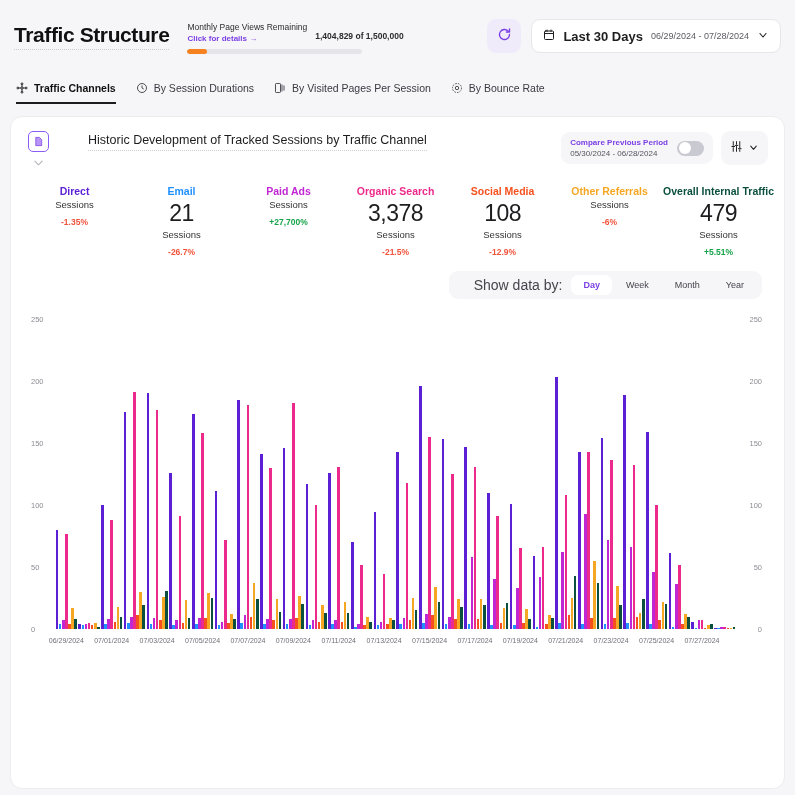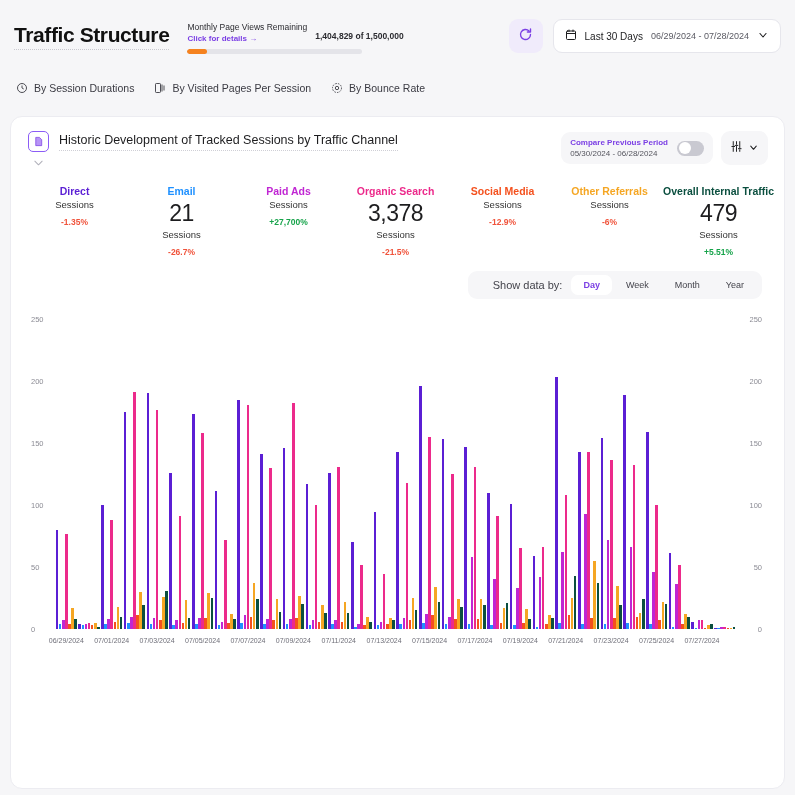--- a/index.html
+++ b/index.html
@@ -37,21 +37,21 @@
   .refresh-btn {
     width: 34px; height: 34px; border-radius: 9px; background: #f0ebfb;
     display: flex; align-items: center; justify-content: center;
     border: none; cursor: pointer;
   }
   .date-pill {
     height: 34px; display: flex; align-items: center; gap: 8px;
     background: #fff; border: 1px solid #e6e6ec; border-radius: 9px;
     padding: 0 11px; cursor: pointer;
   }
-  .date-main { font-size: 10px; font-weight: 400; color: #1d1d1f; white-space: nowrap; }
+  .date-main { font-size: 13px; font-weight: 700; color: #1d1d1f; white-space: nowrap; }
   .date-range { font-size: 9px; color: #5a5a63; white-space: nowrap; }
 
   
   .tabs { display: flex; align-items: center; gap: 20px; padding: 0 16px; height: 32px; }
   .tab {
     display: flex; align-items: center; gap: 6px; height: 32px;
     font-size: 10.5px; color: #3a3a42; cursor: pointer; position: relative;
     white-space: nowrap;
   }
   .tab.active { color: #111; font-weight: 600; }
@@ -60,21 +60,21 @@
     height: 2px; background: #1d1d1f;
   }
   .tab svg { display: block; }
 
   
   .panel {
     margin: 12px 10px 0 10px; background: #fff;
     border: 1px solid #ececf1; border-radius: 12px;
     height: 673px; padding: 0; overflow: hidden; position: relative;
   }
-  .card-head { display: flex; align-items: flex-start; padding: 14px 16px 0 14px; }
+  .card-head { display: flex; align-items: flex-start; padding: 14px 16px 0 14px; gap: 29px; }
   .card-icon-wrap { width: 26px; display: flex; flex-direction: column; align-items: center; }
   .card-icon {
     width: 21px; height: 21px; border: 1.4px solid #8b5cf6; border-radius: 5px;
     display: flex; align-items: center; justify-content: center; background: #fff;
   }
   .card-chev { margin-top: 1px; }
   .card-title {
     margin-left: 8px; margin-top: 2px; font-size: 12.5px; color: #1d1d1f;
     border-bottom: 1px dotted #cfcfd6; padding-bottom: 3px;
   }
@@ -105,21 +105,21 @@
   .kpi-value { font-size: 23px; font-weight: 400; color: #1d1d1f; margin-top: 3px; letter-spacing: -0.5px; }
   .kpi-unit { font-size: 9.5px; color: #333; margin-top: 2px; }
   .kpi-delta { font-size: 8.5px; font-weight: 700; margin-top: 7px; }
 
   
   .gran-wrap { display: flex; justify-content: flex-end; padding: 14px 22px 0 0; }
   .gran {
     display: flex; align-items: center; background: #f6f6f8;
     border-radius: 9px; padding: 4px 6px; gap: 2px;
   }
-  .gran-label { font-size: 11px; color: #44444c; padding: 0 7px; white-space: nowrap; margin-left: 12px; }
+  .gran-label { font-size: 14px; color: #44444c; padding: 0 7px; white-space: nowrap; margin-left: 12px; }
   .gran-opt {
     font-size: 9px; color: #44444c; padding: 5px 12px; border-radius: 7px;
     cursor: pointer; white-space: nowrap;
   }
   .gran-opt.active { background: #fff; color: #7b3fe4; font-weight: 700; }
 
   
   .chart-area { position: relative; margin-top: 12px; height: 340px; }
   .plot {
     position: absolute; left: 44px; right: 48px; top: 8px; bottom: 22px;
@@ -186,20 +186,36 @@
         <span>
           <svg width="12" height="12" viewBox="0 0 24 24" fill="none" stroke="#1d1d1f" stroke-width="2.2" stroke-linecap="round" stroke-linejoin="round">
               <polyline points="6 9 12 16 18 9"></polyline>
             </svg>
         </span>
       </div>
     </div>
   </div>
 
   <div class="tabs">
+    <div class="tab active">
+      <span>
+        <svg width="12" height="12" viewBox="0 0 24 24" fill="none" stroke="#111" stroke-width="1.8">
+          <circle cx="12" cy="12" r="2.3"></circle>
+            <circle cx="12" cy="3.6" r="1.8"></circle>
+            <circle cx="12" cy="20.4" r="1.8"></circle>
+          <circle cx="3.6" cy="12" r="1.8"></circle>
+            <circle cx="20.4" cy="12" r="1.8"></circle>
+          <line x1="12" y1="5.4" x2="12" y2="9.7"></line>
+            <line x1="12" y1="14.3" x2="12" y2="18.6"></line>
+          <line x1="5.4" y1="12" x2="9.7" y2="12"></line>
+            <line x1="14.3" y1="12" x2="18.6" y2="12"></line>
+        </svg>
+      </span>
+      <span>Traffic Channels</span>
+    </div>
 
     <div class="tab">
       <span>
         <svg width="12" height="12" viewBox="0 0 24 24" fill="none" stroke="#3a3a42" stroke-width="1.8">
           <circle cx="12" cy="12" r="9"></circle>
             <polyline points="12 7 12 12 15.5 14"></polyline>
         </svg>
       </span>
       <span>By Session Durations</span>
     </div>
@@ -293,20 +309,21 @@
           <div class="kpi-delta" style="color:#16a34a">+27,700%</div>
         </div>
         <div class="kpi">
           <div class="kpi-name" style="color:#ec2a8b">Organic Search</div>
           <div class="kpi-value">3,378</div>
           <div class="kpi-unit">Sessions</div>
           <div class="kpi-delta" style="color:#f0533b">-21.5%</div>
         </div>
         <div class="kpi">
           <div class="kpi-name" style="color:#f4511e">Social Media</div>
+          <div class="kpi-value">108</div>
           <div class="kpi-unit">Sessions</div>
           <div class="kpi-delta" style="color:#f0533b">-12.9%</div>
         </div>
         <div class="kpi">
           <div class="kpi-name" style="color:#f5a623">Other Referrals</div>
           <div class="kpi-unit">Sessions</div>
           <div class="kpi-delta" style="color:#f0533b">-6%</div>
         </div>
         <div class="kpi">
           <div class="kpi-name" style="color:#0b4f3f">Overall Internal Traffic</div>

